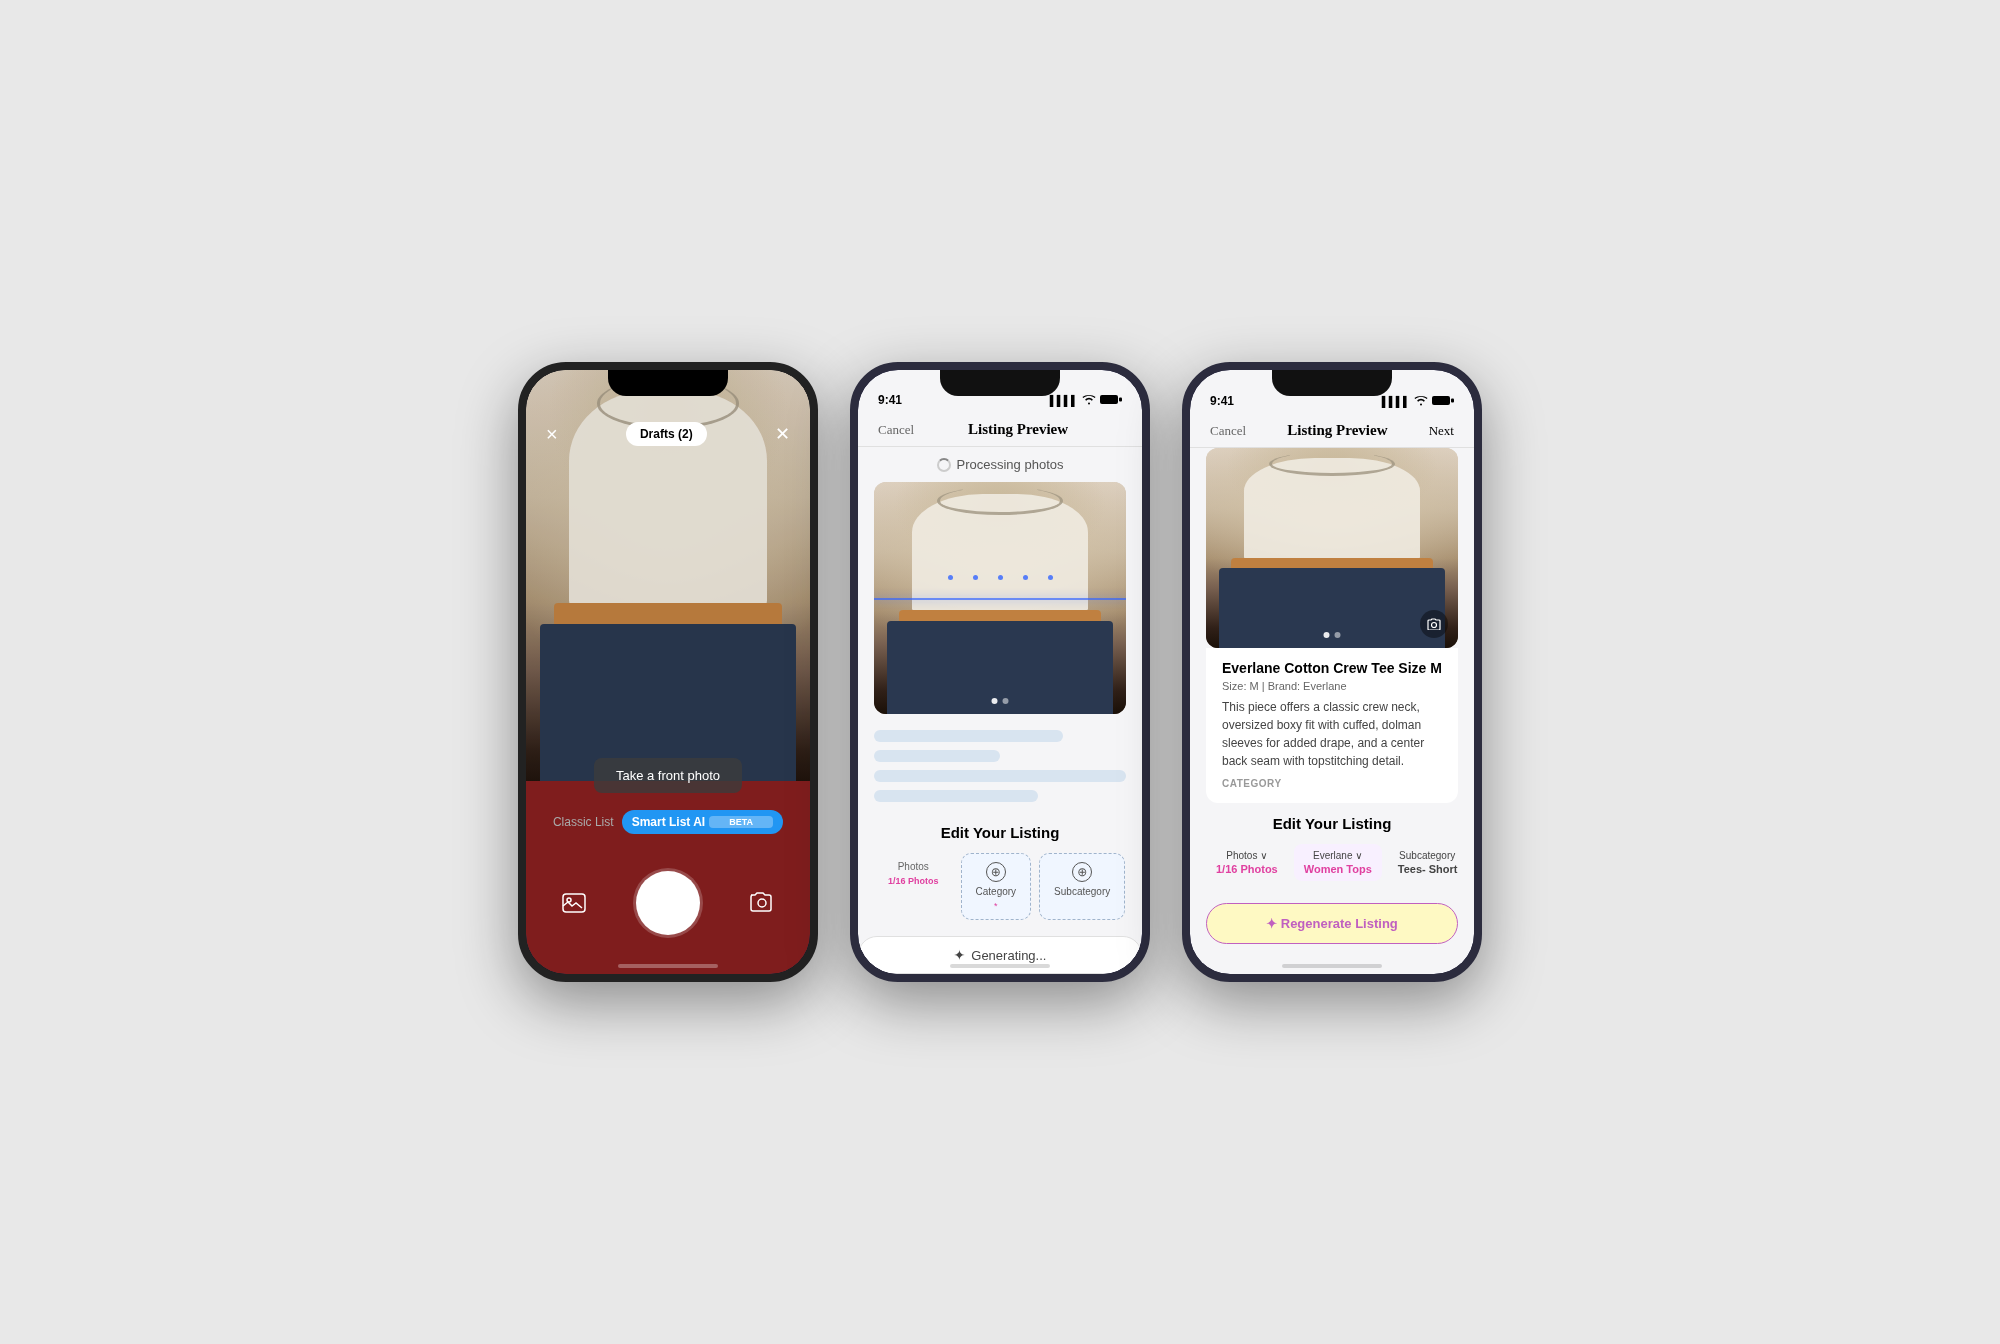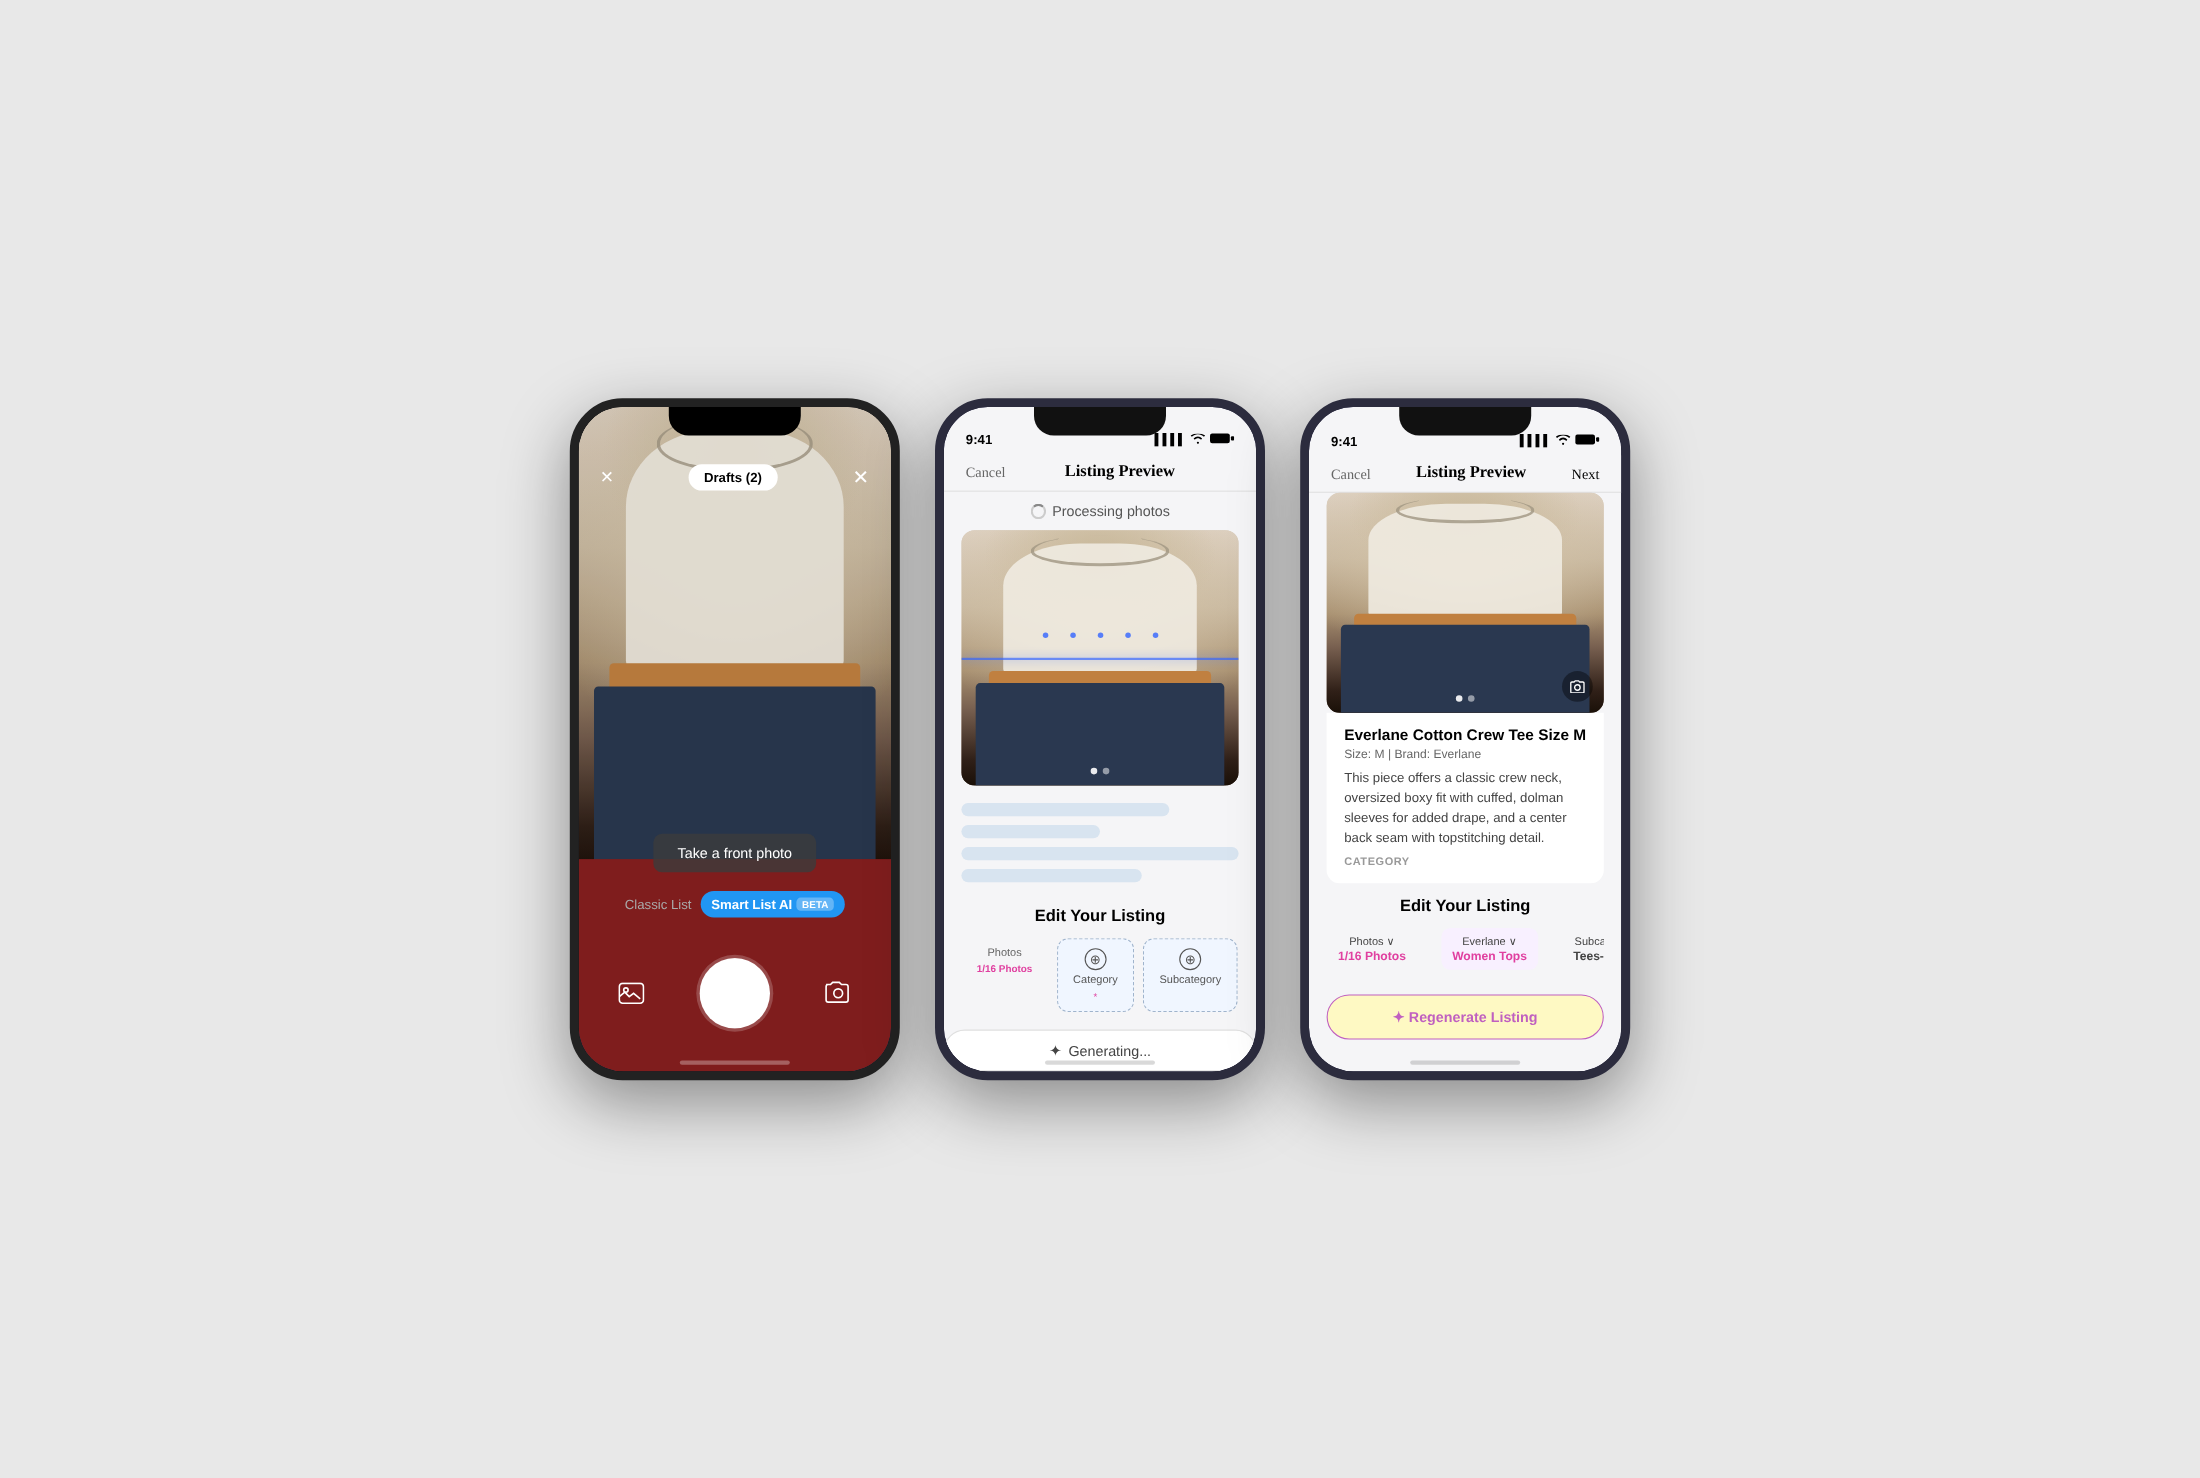--- a/index.html
+++ b/index.html
@@ -148,21 +148,21 @@
       padding: 5px 10px;
       font-size: 12px;
       font-weight: 600;
       display: flex;
       align-items: center;
       gap: 4px;
     }
     .beta-badge {
       background: rgba(255,255,255,0.3);
       border-radius: 4px;
-      padding: 1px 5px;
+      padding: 1px 20px;
       font-size: 9px;
     }
     .camera-controls {
       display: flex;
       align-items: center;
       justify-content: space-between;
       width: 100%;
       padding: 0 30px;
     }
     .camera-gallery-icon {
@@ -404,21 +404,21 @@
       font-weight: 600;
       letter-spacing: 0.5px;
       margin-bottom: 2px;
     }
 
     .edit-listing-section3 {
       padding: 12px 16px 0;
     }
     .edit-tabs3 {
       display: flex;
-      gap: 22px;
+      gap: 6px;
       overflow-x: auto;
       padding-bottom: 2px;
     }
     .edit-tab3 {
       flex-shrink: 0;
       display: flex;
       flex-direction: column;
       align-items: center;
       gap: 2px;
       padding: 6px 10px;

